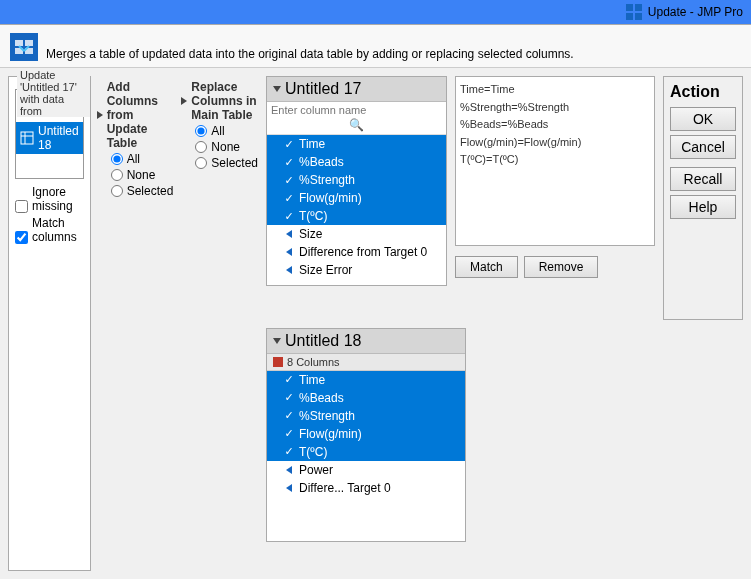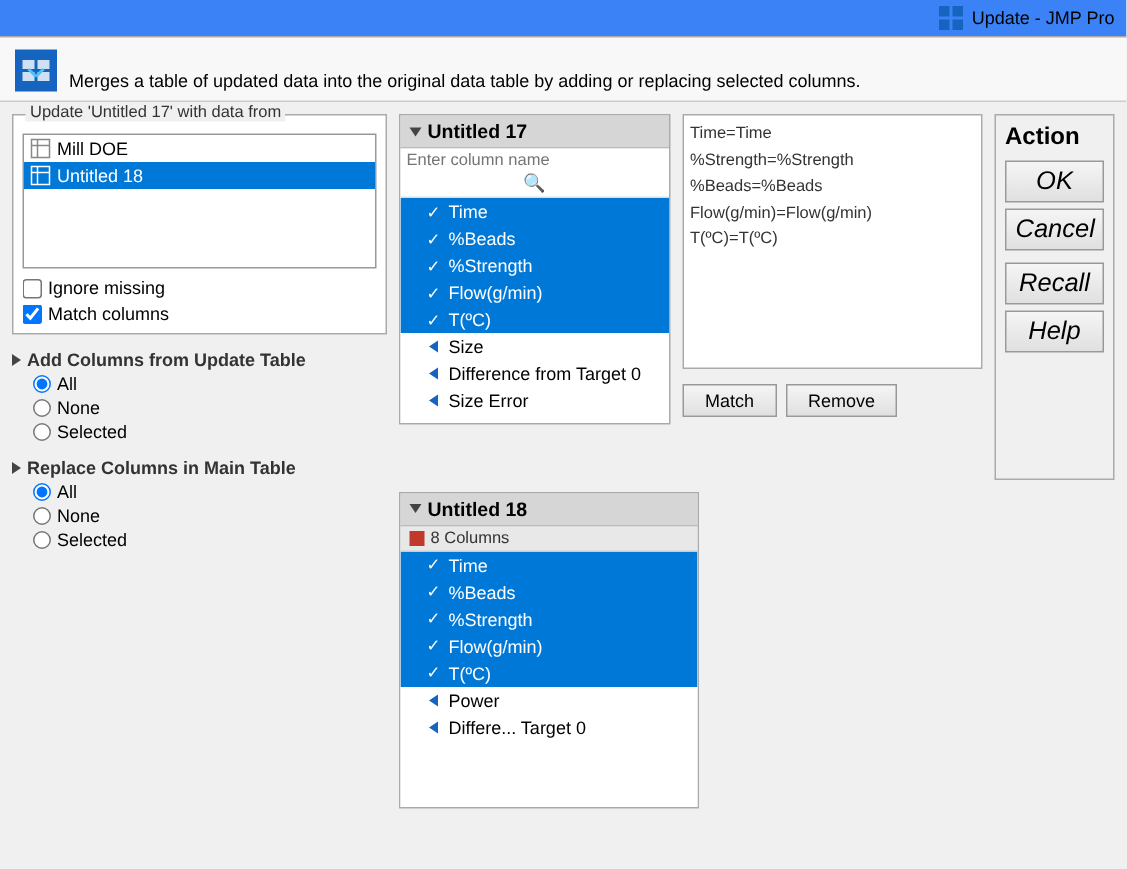--- a/index.html
+++ b/index.html
@@ -46,21 +46,21 @@
     .content-area {
       display: flex;
       flex: 1;
       padding: 8px;
       gap: 8px;
     }
     
     .left-panel {
       width: 250px;
       display: flex;
-      flex-direction: column;
+      flex-direction: row;
       gap: 6px;
     }
     .group-box {
       border: 1px solid #aaa;
       background: #fff;
       padding: 4px 6px 6px 6px;
       position: relative;
     }
     .group-box-legend {
       position: absolute;
@@ -94,21 +94,21 @@
       flex-shrink: 0;
     }
     .checkboxes {
       margin-top: 6px;
       display: flex;
       flex-direction: column;
       gap: 3px;
     }
     .checkbox-row {
       display: flex;
-      align-items: center;
+      align-items: flex-end;
       gap: 4px;
     }
     .checkbox-row input[type="checkbox"] { width: 13px; height: 13px; }
     .section-header {
       display: flex;
       align-items: center;
       gap: 4px;
       font-weight: bold;
       font-size: 12px;
       color: #333;
@@ -144,22 +144,22 @@
       gap: 4px;
       border-bottom: 1px solid #bbb;
     }
     .table-panel-header .tri-down {
       width: 0; height: 0;
       border-top: 6px solid #444;
       border-left: 4px solid transparent;
       border-right: 4px solid transparent;
     }
     .table-panel-header .title {
-      font-weight: bold;
-      font-size: 13px;
+      font-weight: normal;
+      font-size: 16px;
     }
     .columns-sub {
       background: #e8e8e8;
       padding: 2px 6px;
       display: flex;
       align-items: center;
       gap: 4px;
       border-bottom: 1px solid #ccc;
     }
     .columns-sub .red-sq {
@@ -249,26 +249,25 @@
     .action-title {
       font-weight: bold;
       font-size: 16px;
       margin-bottom: 6px;
       text-align: left;
     }
     .action-btn {
       border: 1px solid #999;
       background: linear-gradient(to bottom, #f5f5f5, #e0e0e0);
       padding: 3px 6px;
-      font-size: 17px;
+      font-size: 14px;
       cursor: pointer;
       width: 100%;
       margin-bottom: 4px;
       text-align: center;
-      font-style: italic;
     }
 
     .full-row {
       display: flex;
       gap: 8px;
       flex: 1;
     }
     .panels-col {
       display: flex;
       flex-direction: column;

